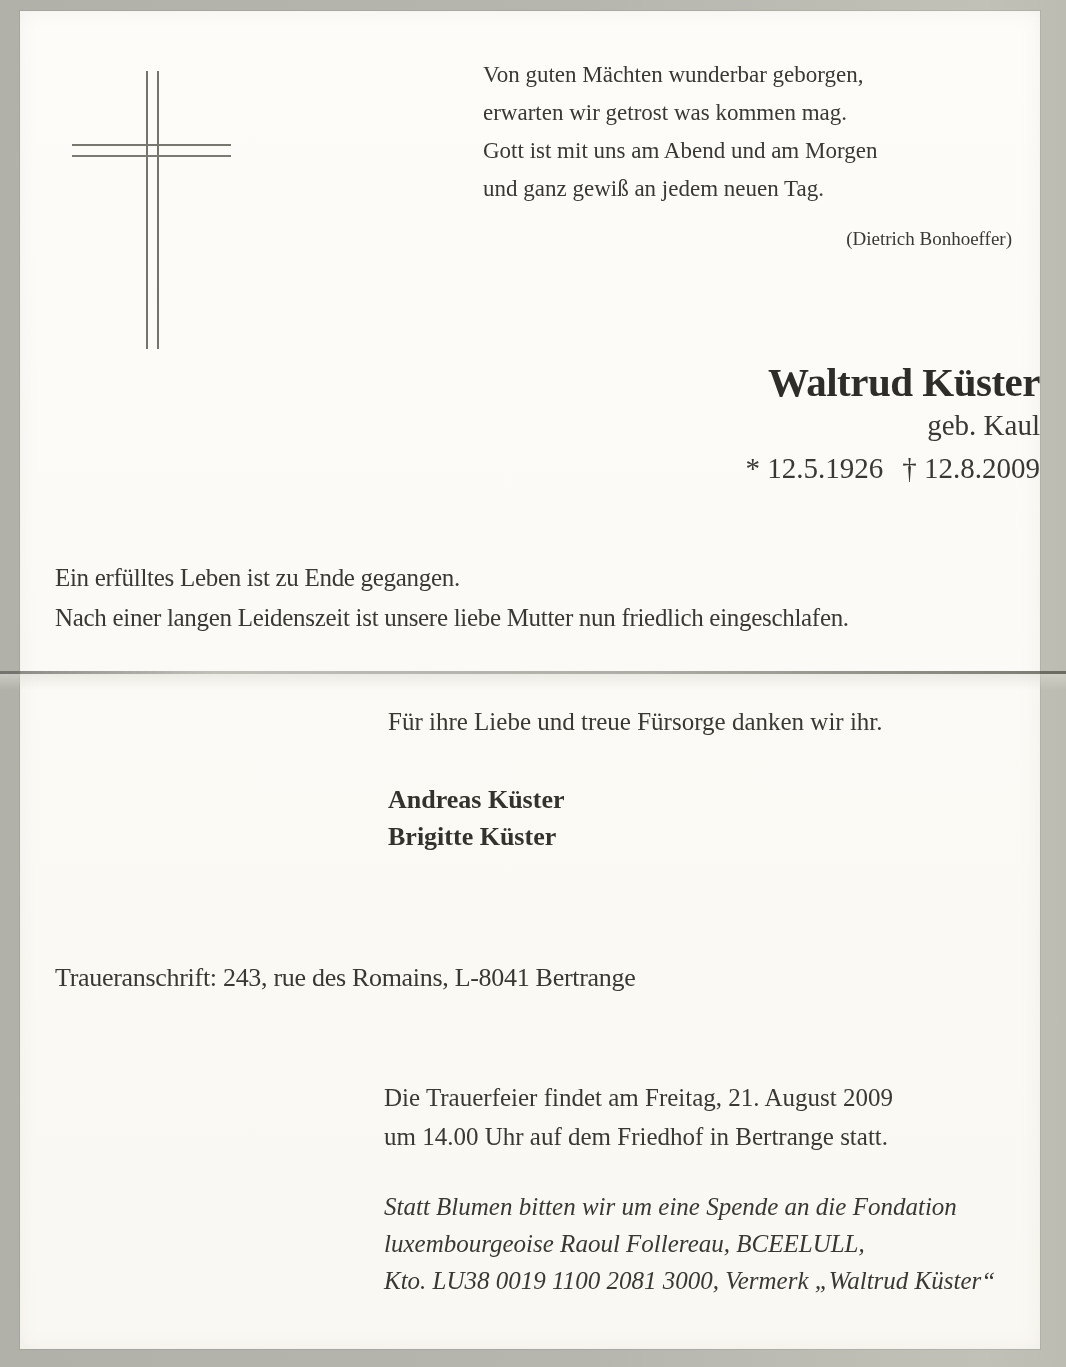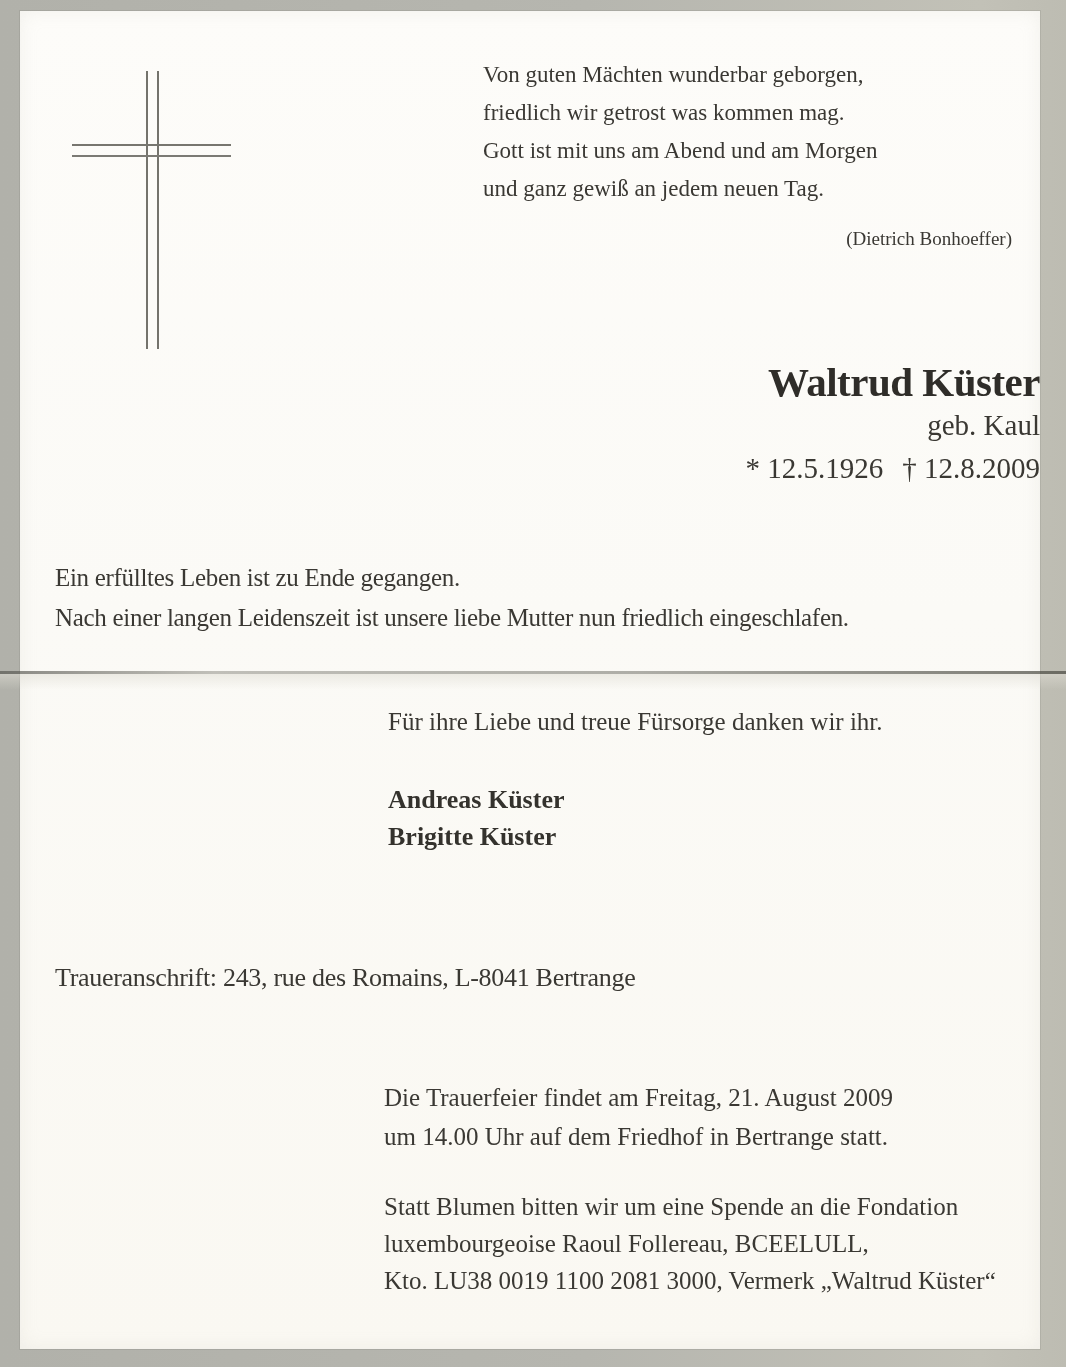--- a/index.html
+++ b/index.html
@@ -113,20 +113,21 @@
     left: 384px;
     top: 1078px;
     font-size: 25px;
     line-height: 39px;
   }
   .donation {
     left: 384px;
     top: 1188px;
     font-size: 25px;
     line-height: 37px;
+    font-style: italic;
   }
   
   .fold-line {
     position: absolute;
     left: 0;
     top: 671px;
     width: 1066px;
     height: 3px;
     background: linear-gradient(90deg,
       rgba(88,88,82,0.70) 0%,
@@ -150,21 +151,21 @@
 
   <div class="card"></div>
 
   <div>
     <div class="cross-v"></div>
     <div class="cross-h"></div>
   </div>
 
   <div class="txt quote">
     <div>Von guten Mächten wunderbar geborgen,</div>
-    <div>friedlich wir getrost was kommen mag.</div>
+    <div>erwarten wir getrost was kommen mag.</div>
     <div>Gott ist mit uns am Abend und am Morgen</div>
     <div>und ganz gewiß an jedem neuen Tag.</div>
   </div>
 
   <div class="txt attribution">(Dietrich Bonhoeffer)</div>
 
   <div class="txt center-band name">Waltrud Küster</div>
   <div class="txt center-band maiden">geb. Kaul</div>
   <div class="txt center-band dates">
     <span>* 12.5.1926</span><span class="death">† 12.8.2009</span>

